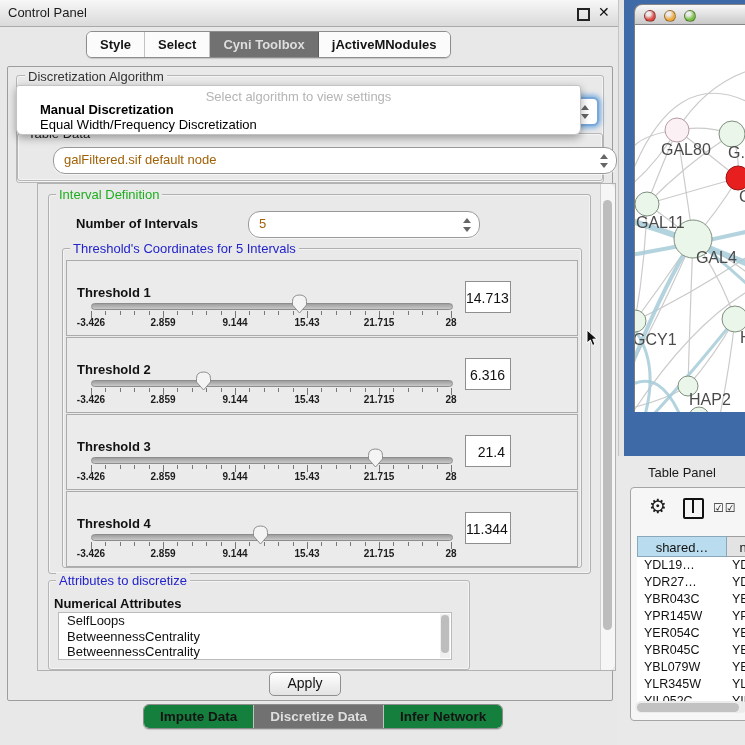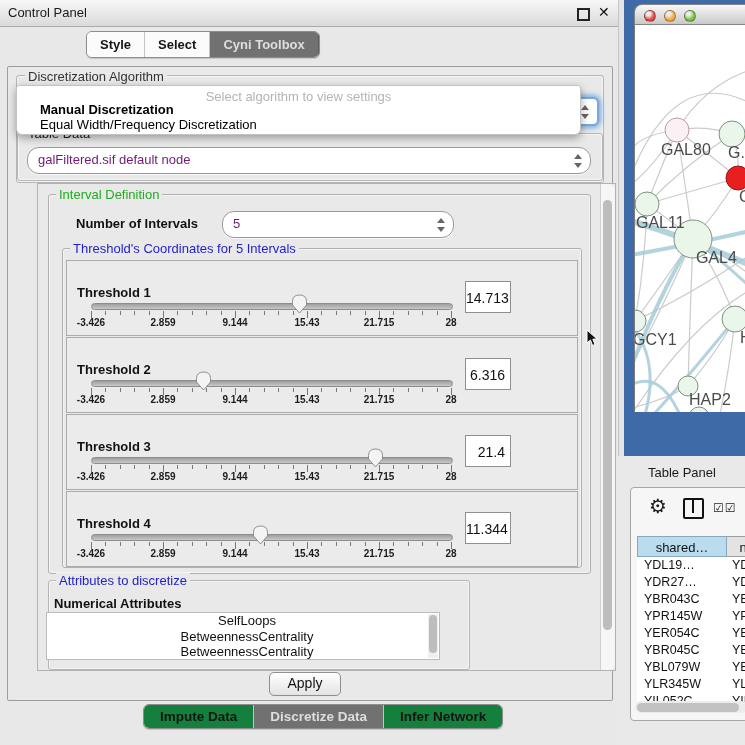--- a/index.html
+++ b/index.html
@@ -19,21 +19,21 @@
   .etched{position:absolute;border:1px solid #b6b6b6;box-shadow:inset 0 0 0 1px #f4f4f4;border-radius:3px;}
   .grouplabel{position:absolute;font-size:13px;background:#e9e9e9;padding:0 3px;white-space:nowrap;z-index:2;}
   
   #algo-combo-frag{position:absolute;left:553px;top:30px;width:34px;height:25px;background:#fff;border:2px solid #79a7d9;border-radius:6px;box-shadow:0 0 5px 2px rgba(92,158,222,.8);}
   
   #popup{position:absolute;left:8px;top:18px;width:563px;height:48px;background:#fff;border:1px solid #c3c3c3;border-radius:3px 3px 6px 6px;box-shadow:0 3px 8px rgba(0,0,0,.35);z-index:5;}
   #popup .hint{position:absolute;left:0;top:3px;width:100%;text-align:center;font-size:13px;color:#b4b4b4;}
   .popup-item{position:absolute;left:4px;font-size:13px;color:#000;white-space:nowrap;padding-left:19px;}
   .popup-item.b{font-weight:bold;}
   
-  .combo{position:absolute;background:#fff;border:1px solid #999;border-radius:12px;font-size:13px;color:#701a75;box-shadow:inset 0 1px 0 #fff,0 1px 0 rgba(255,255,255,.6);}
+  .combo{position:absolute;background:#fff;border:1px solid #999;border-radius:12px;font-size:13px;color:#a16207;box-shadow:inset 0 1px 0 #fff,0 1px 0 rgba(255,255,255,.6);margin-left:26px;}
   .combo .val{position:absolute;left:10px;top:4px;white-space:nowrap;}
   .spin{position:absolute;right:8px;top:50%;width:8px;height:14px;transform:translateY(-50%);}
   .spin:before,.spin:after{content:"";position:absolute;left:0;border-left:4px solid transparent;border-right:4px solid transparent;}
   .spin:before{top:0;border-bottom:5px solid #666;}
   .spin:after{bottom:0;border-top:5px solid #666;}
   
   #viewport{position:absolute;left:29px;top:116px;width:577px;height:486px;border:1px solid #b2b2b2;background:#e9e9e9;}
   #vscroll{position:absolute;right:0;top:0;width:14px;height:100%;background:#f6f6f6;border-left:1px solid #cfcfcf;border-radius:0 6px 6px 0;}
   #vscroll .thumb{position:absolute;left:2px;top:16px;width:9px;height:430px;background:#bdbdbd;border-radius:5px;}
   
@@ -92,20 +92,23 @@
 
   <div id="top-tabs">
       <span class="ttab">
         <span>Style</span>
       </span>
       <span class="ttab">
         <span>Select</span>
       </span>
       <span class="ttab selected">
         <span>Cyni Toolbox</span>
+      </span>
+      <span class="ttab">
+        <span>jActiveMNodules</span>
       </span>
     </div>
 
   <div id="content">
 
     <div class="etched" style="left:8px;top:8px;width:586px;height:106px;"></div>
     <span class="grouplabel" style="left:17px;top:2px;color:#333;">Discretization Algorithm</span>
     <div id="algo-combo-frag">
         <span class="spin"></span>
       </div>
@@ -296,21 +299,21 @@
             <div class="th-thumb" style="left: 185.197px;"><svg width="17" height="20" viewBox="0 0 17 20">
                 <path d="M1.5,7.5 Q1.5,1 8.5,1 Q15.5,1 15.5,7.5 L15.5,11 L8.5,19 L1.5,11 Z" fill="#f4f4f4" stroke="#8e8e8e" stroke-width="1"></path>
               </svg></div>
             <div class="th-value">11.344</div>
           </div>
         </div>
 
       <div class="etched" style="left:10px;top:396px;width:420px;height:88px;"></div>
       <span class="grouplabel" style="left:18px;top:389px;color:#2323cc;">Attributes to discretize</span>
       <span style="position:absolute;left:16px;top:412px;font-size:13px;font-weight:bold;color:#111;">Numerical Attributes</span>
-      <div id="attr-list" style="left:8px;top:428px;text-align:center;">
+      <div id="attr-list" style="left:20px;top:428px;">
         <div id="attr-items">
             <div class="attr-item">SelfLoops</div>
             <div class="attr-item">BetweennessCentrality</div>
             <div class="attr-item">BetweennessCentrality</div>
           </div>
         <div id="attr-scroll">
             <div class="thumb"></div>
           </div>
       </div>
 

